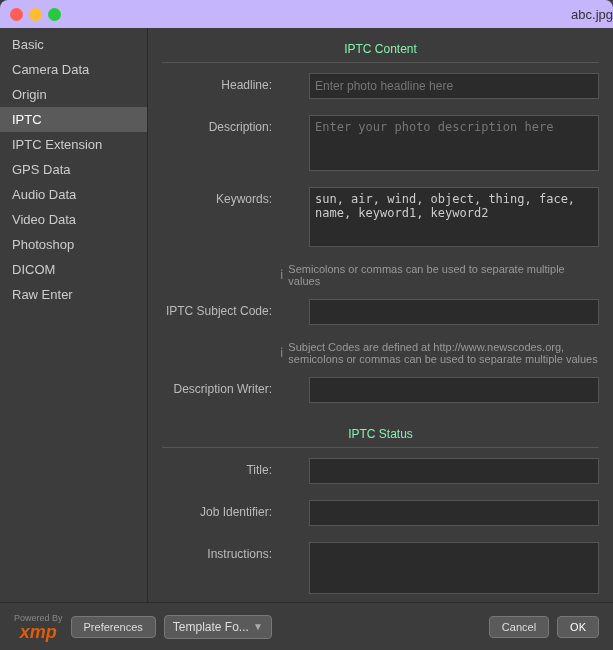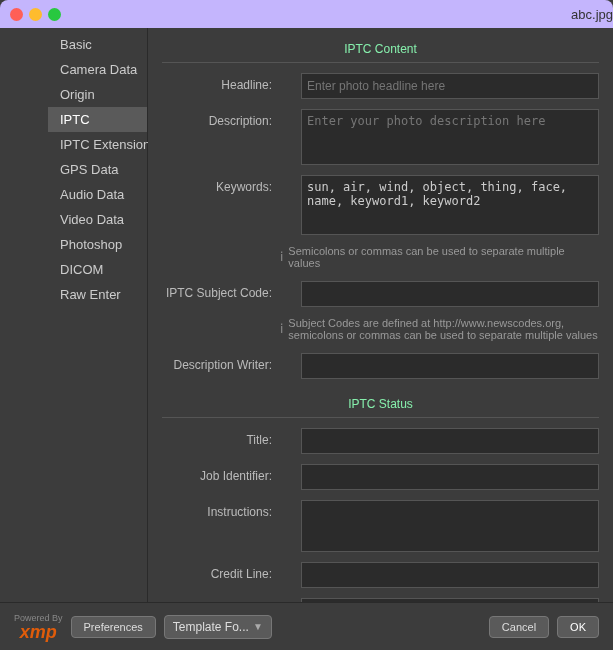--- a/index.html
+++ b/index.html
@@ -53,21 +53,20 @@
     }
 
     
     .sidebar {
       width: 148px;
       background: #3c3c3c;
       display: flex;
       flex-direction: column;
       padding-top: 4px;
       border-right: 1px solid #2a2a2a;
-      padding-left: 48px;
     }
     .sidebar-item {
       padding: 5px 12px;
       font-size: 13px;
       color: #ccc;
       cursor: pointer;
       white-space: nowrap;
     }
     .sidebar-item.active {
       background: #5a5a5a;
@@ -92,21 +91,22 @@
       color: #86efac;
       padding: 4px 0 6px 0;
       border-bottom: 1px solid #555;
       margin-bottom: 2px;
     }
 
     
     .form-row {
       display: flex;
       align-items: flex-start;
-      margin-bottom: 2px;
+      gap: 8px;
+      margin-bottom: 8px;
     }
     .form-label {
       width: 110px;
       text-align: right;
       font-size: 12px;
       color: #bbb;
       padding-top: 5px;
       flex-shrink: 0;
     }
     .form-control-wrap {

